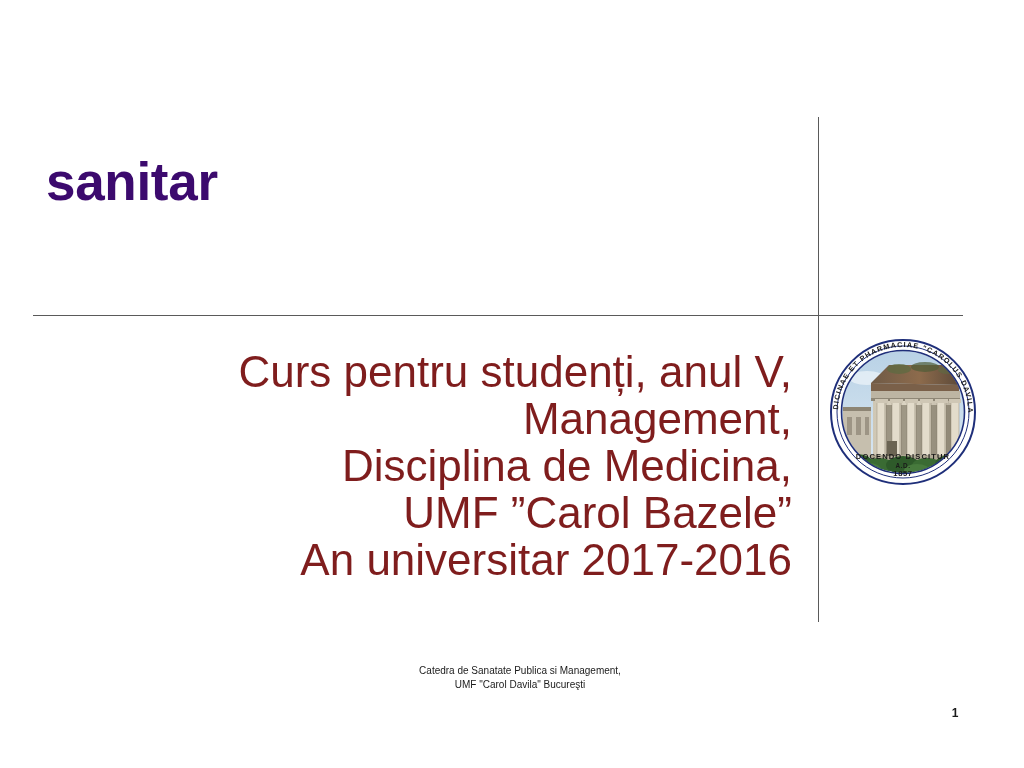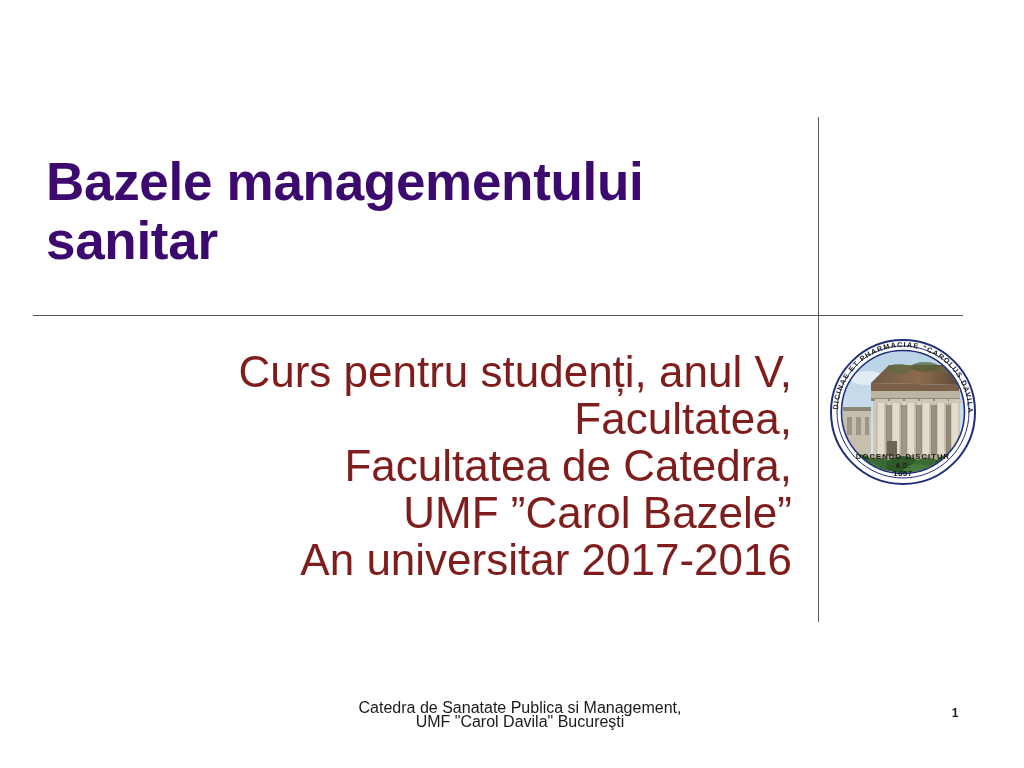--- a/index.html
+++ b/index.html
@@ -64,24 +64,24 @@
     font-size: 44px;
     line-height: 47px;
     color: #7f1d1d;
     white-space: nowrap;
   }
 
   
   #footer-note {
     position: absolute;
     left: 250px;
-    top: 701px;
+    top: 664px;
     width: 540px;
     text-align: center;
-    font-size: 16px;
+    font-size: 10px;
     line-height: 14px;
     color: #1a1a1a;
   }
   #page-number {
     position: absolute;
     left: 930px;
     top: 706px;
     width: 50px;
     text-align: center;
     font-size: 12px;
@@ -101,28 +101,27 @@
 </style>
 </head>
 <body>
 
 <div id="slide">
 
   <div id="rule-horizontal"></div>
   <div id="rule-vertical"></div>
 
   <div id="title-block">
-    <div class="title-line">Bazele managementului</div>
     <div class="title-line">sanitar</div>
   </div>
 
   <div id="subtitle-block">
     <div class="sub-line">Curs pentru studenți, anul V,</div>
-    <div class="sub-line">Facultatea,</div>
-    <div class="sub-line">Facultatea de Catedra,</div>
+    <div class="sub-line">Management,</div>
+    <div class="sub-line">Disciplina de Medicina,</div>
     <div class="sub-line">UMF ”Carol Bazele”</div>
     <div class="sub-line">An universitar 2017-2016</div>
   </div>
 
   <div id="footer-note">
     <div>Catedra de Sanatate Publica si Management,</div>
     <div>UMF "Carol Davila" Bucureşti</div>
   </div>
   <div id="page-number">1</div>
 

